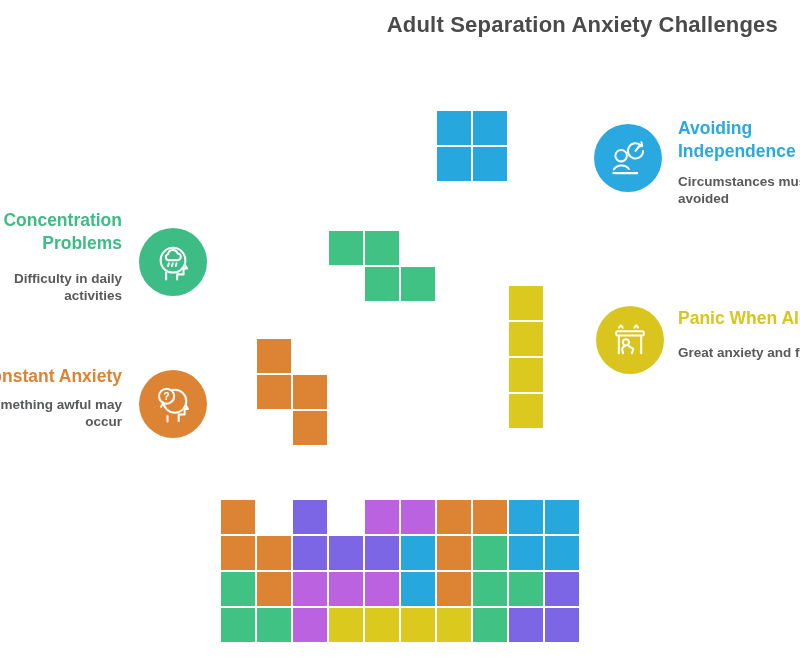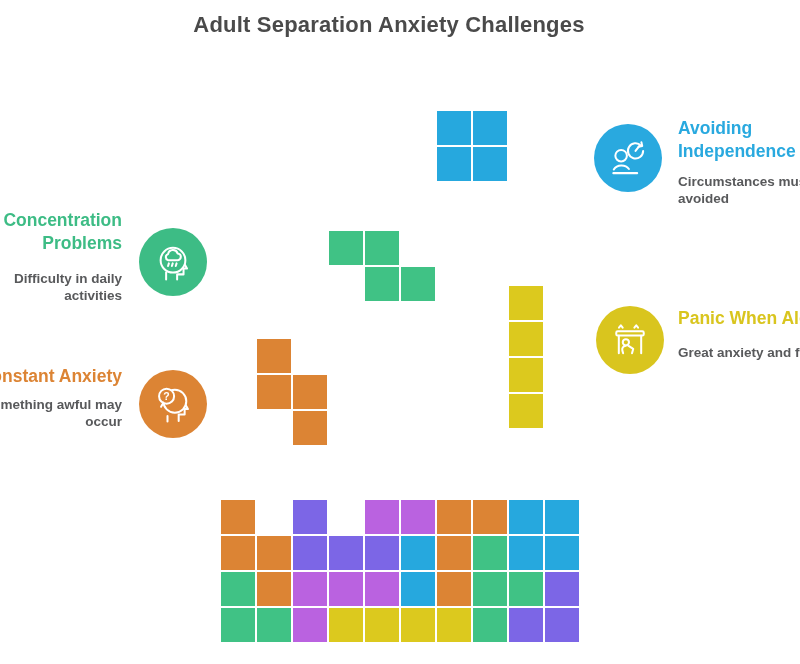--- a/index.html
+++ b/index.html
@@ -2,21 +2,21 @@
 <html><head>
 <meta charset="utf-8">
 <style>
   html,body{margin:0;padding:0;}
   body{
     width:800px;height:664px;position:relative;overflow:hidden;
     background:#ffffff;font-family:"Liberation Sans",sans-serif;
   }
   .page-title{
     position:absolute;top:12px;left:0;width:778px;margin:0;
-    text-align:center;font-size:22px;font-weight:700;color:#4a4a4a;
+    text-align:right;font-size:22px;font-weight:700;color:#4a4a4a;
     letter-spacing:.2px;
   }
   .cell{position:absolute;width:34px;height:34px;}
   .icon-circle{
     position:absolute;width:68px;height:68px;border-radius:50%;
     display:flex;align-items:center;justify-content:center;
   }
   .icon-circle svg{width:44px;height:44px;}
   .icon-circle svg *{fill:none;stroke:#ffffff;stroke-width:2.2;
     stroke-linecap:round;stroke-linejoin:round;}

